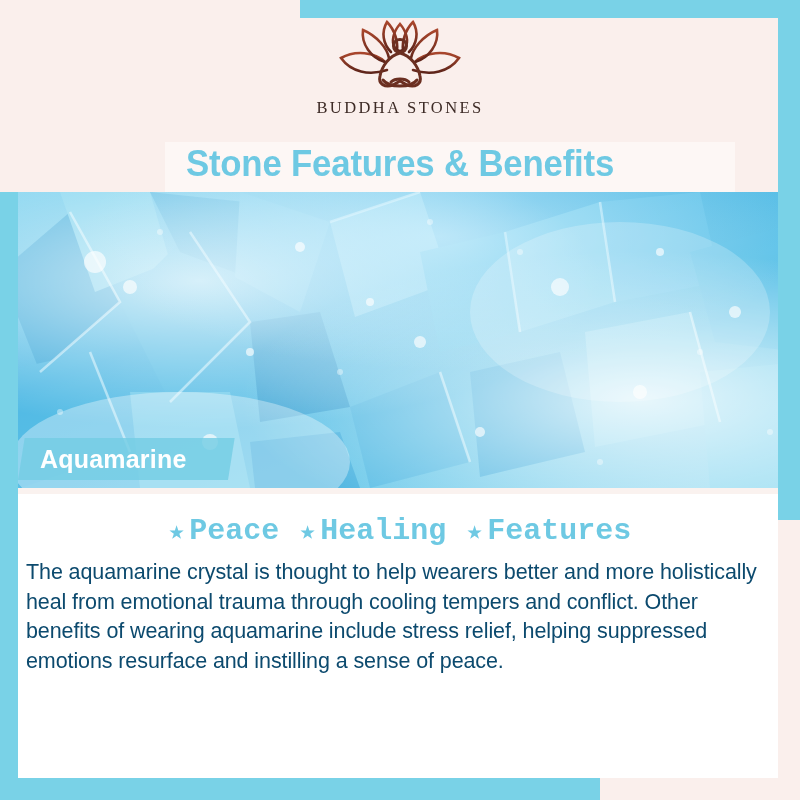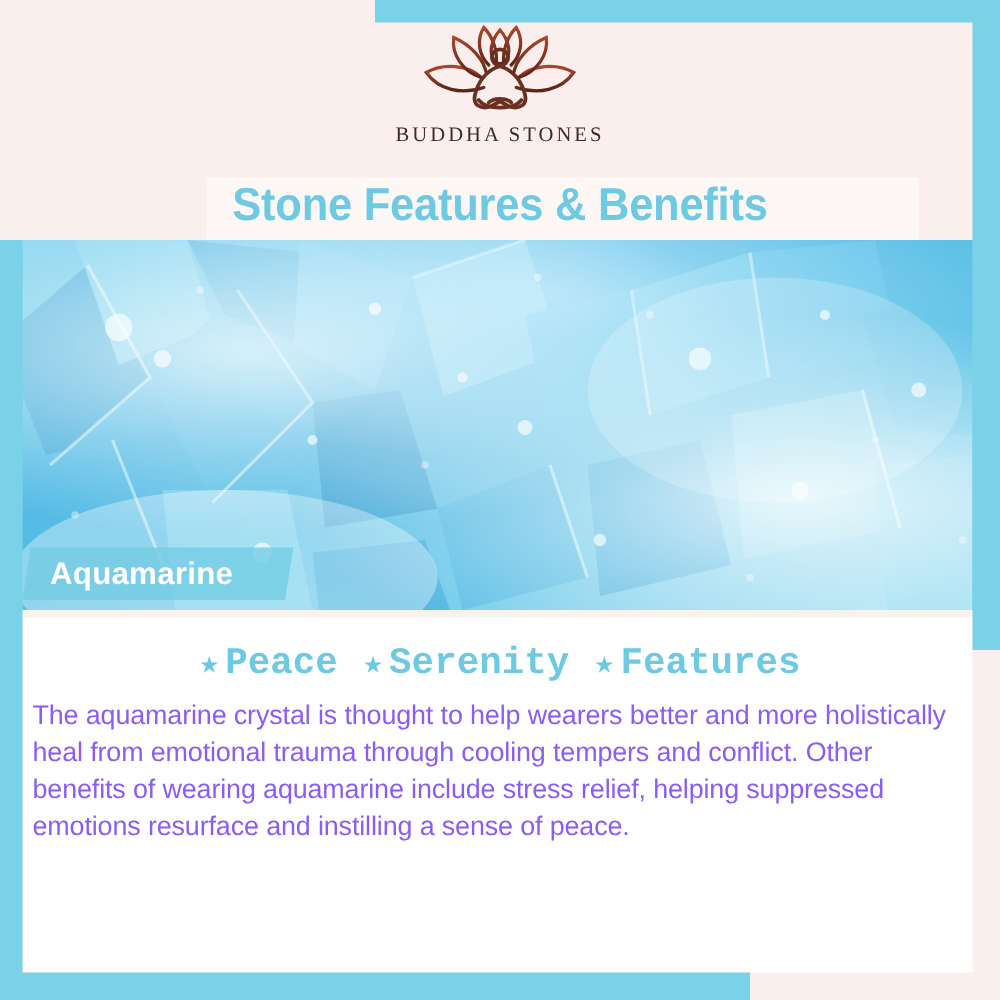--- a/index.html
+++ b/index.html
@@ -124,21 +124,21 @@
   }
   .band-cream {
     position:absolute; top:488px; left:18px; width:760px; height:12px;
     background:#faf2ef;
   }
   .body-copy {
     position:absolute; top:558px; left:26px; width:740px;
     font-family:"Liberation Sans Narrow","Liberation Sans", sans-serif;
     font-size:21.5px;
     line-height:29.5px;
-    color:#8b5cf6;
+    color:#0c4a6e;
     letter-spacing:-0.1px;
   }
 </style>
 </head>
 <body>
 
 <div class="page">
 
   <div class="header">
     <div class="logo-wrap">
@@ -276,21 +276,21 @@
 
     <div class="stone-banner"></div>
     <div class="stone-banner-label">Aquamarine</div>
   </div>
 
   <div class="band-cream"></div>
   <div class="body-panel"></div>
 
   <div class="keywords">
     <span class="kw"><span class="star">★</span><span>Peace</span></span>
-    <span class="kw"><span class="star">★</span><span>Serenity</span></span>
+    <span class="kw"><span class="star">★</span><span>Healing</span></span>
     <span class="kw"><span class="star">★</span><span>Features</span></span>
   </div>
 
   <div class="body-copy">The aquamarine crystal is thought to help wearers better and more holistically heal from emotional trauma through cooling tempers and conflict. Other benefits of wearing aquamarine include stress relief, helping suppressed emotions resurface and instilling a sense of peace.</div>
 
   <div class="frame-top-right-h"></div>
   <div class="frame-top-right-v"></div>
   <div class="frame-bottom-left-v"></div>
   <div class="frame-bottom-h"></div>
 

